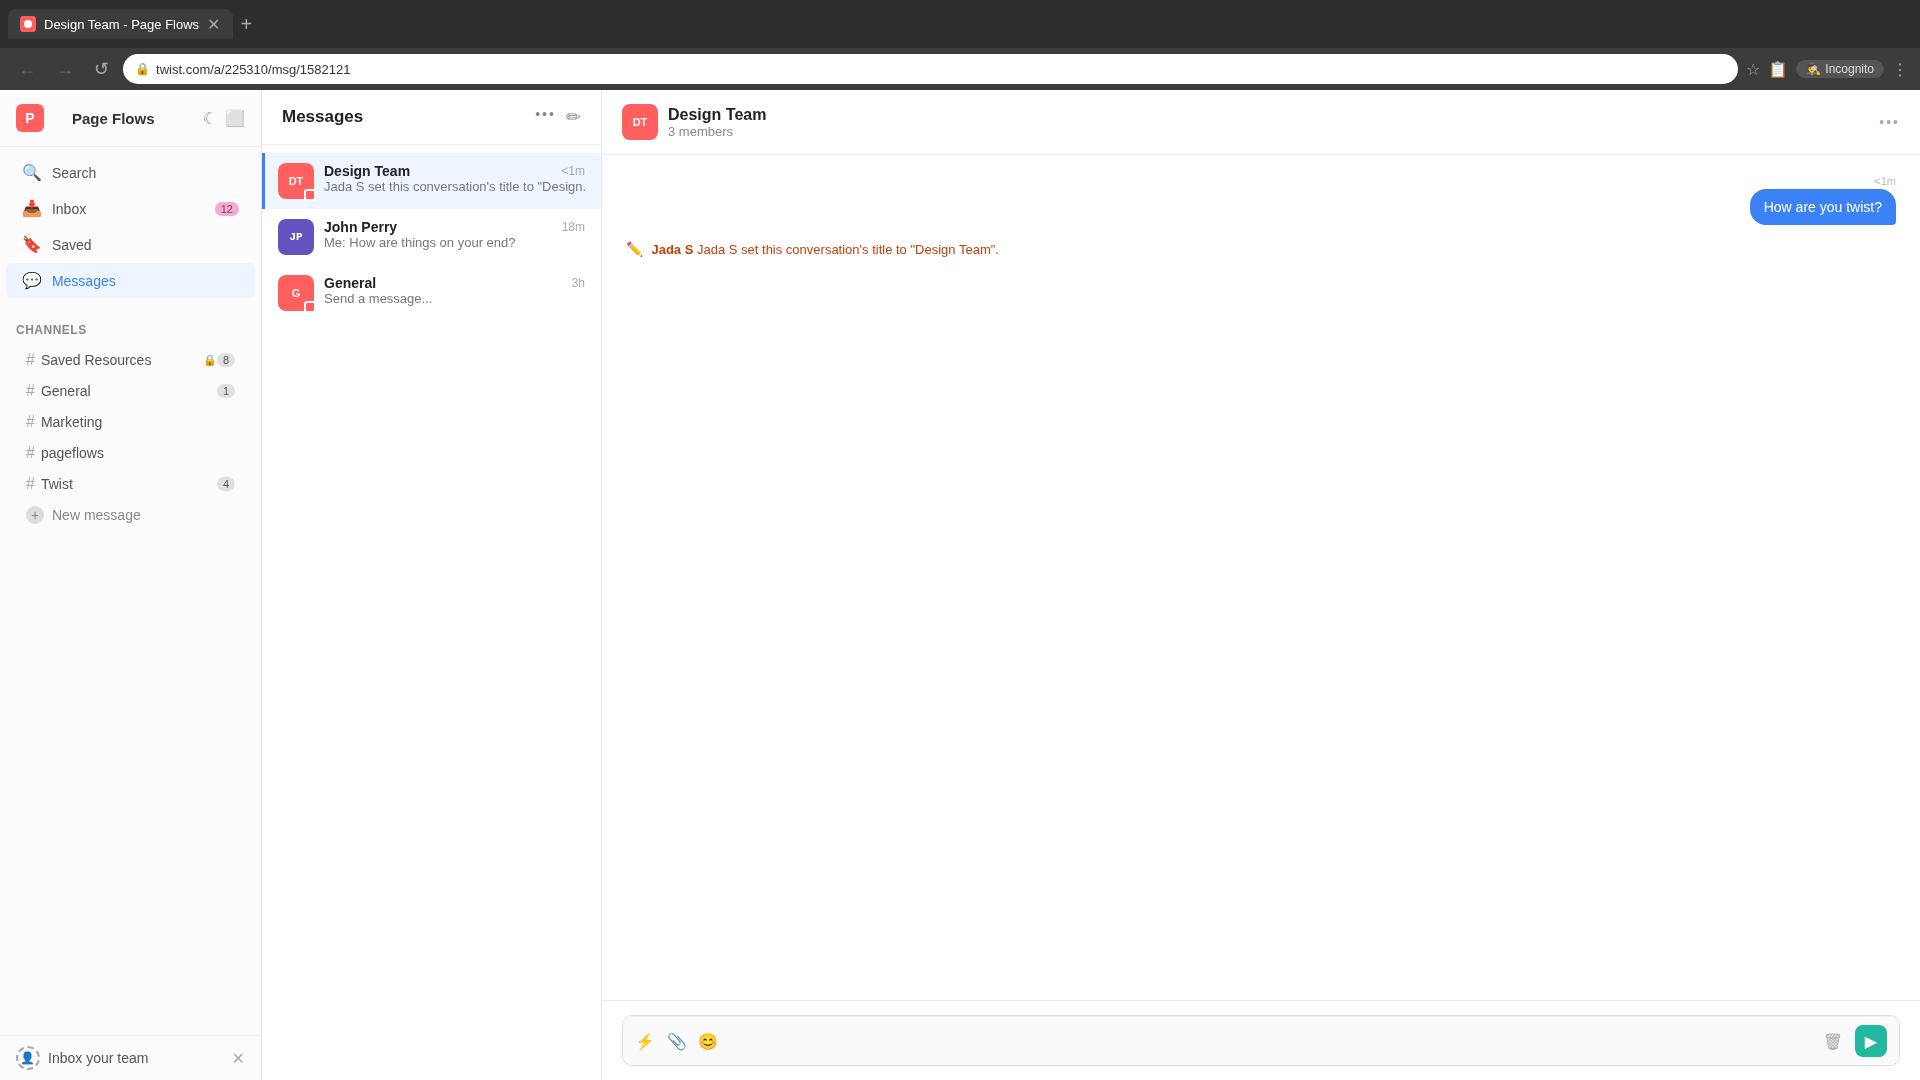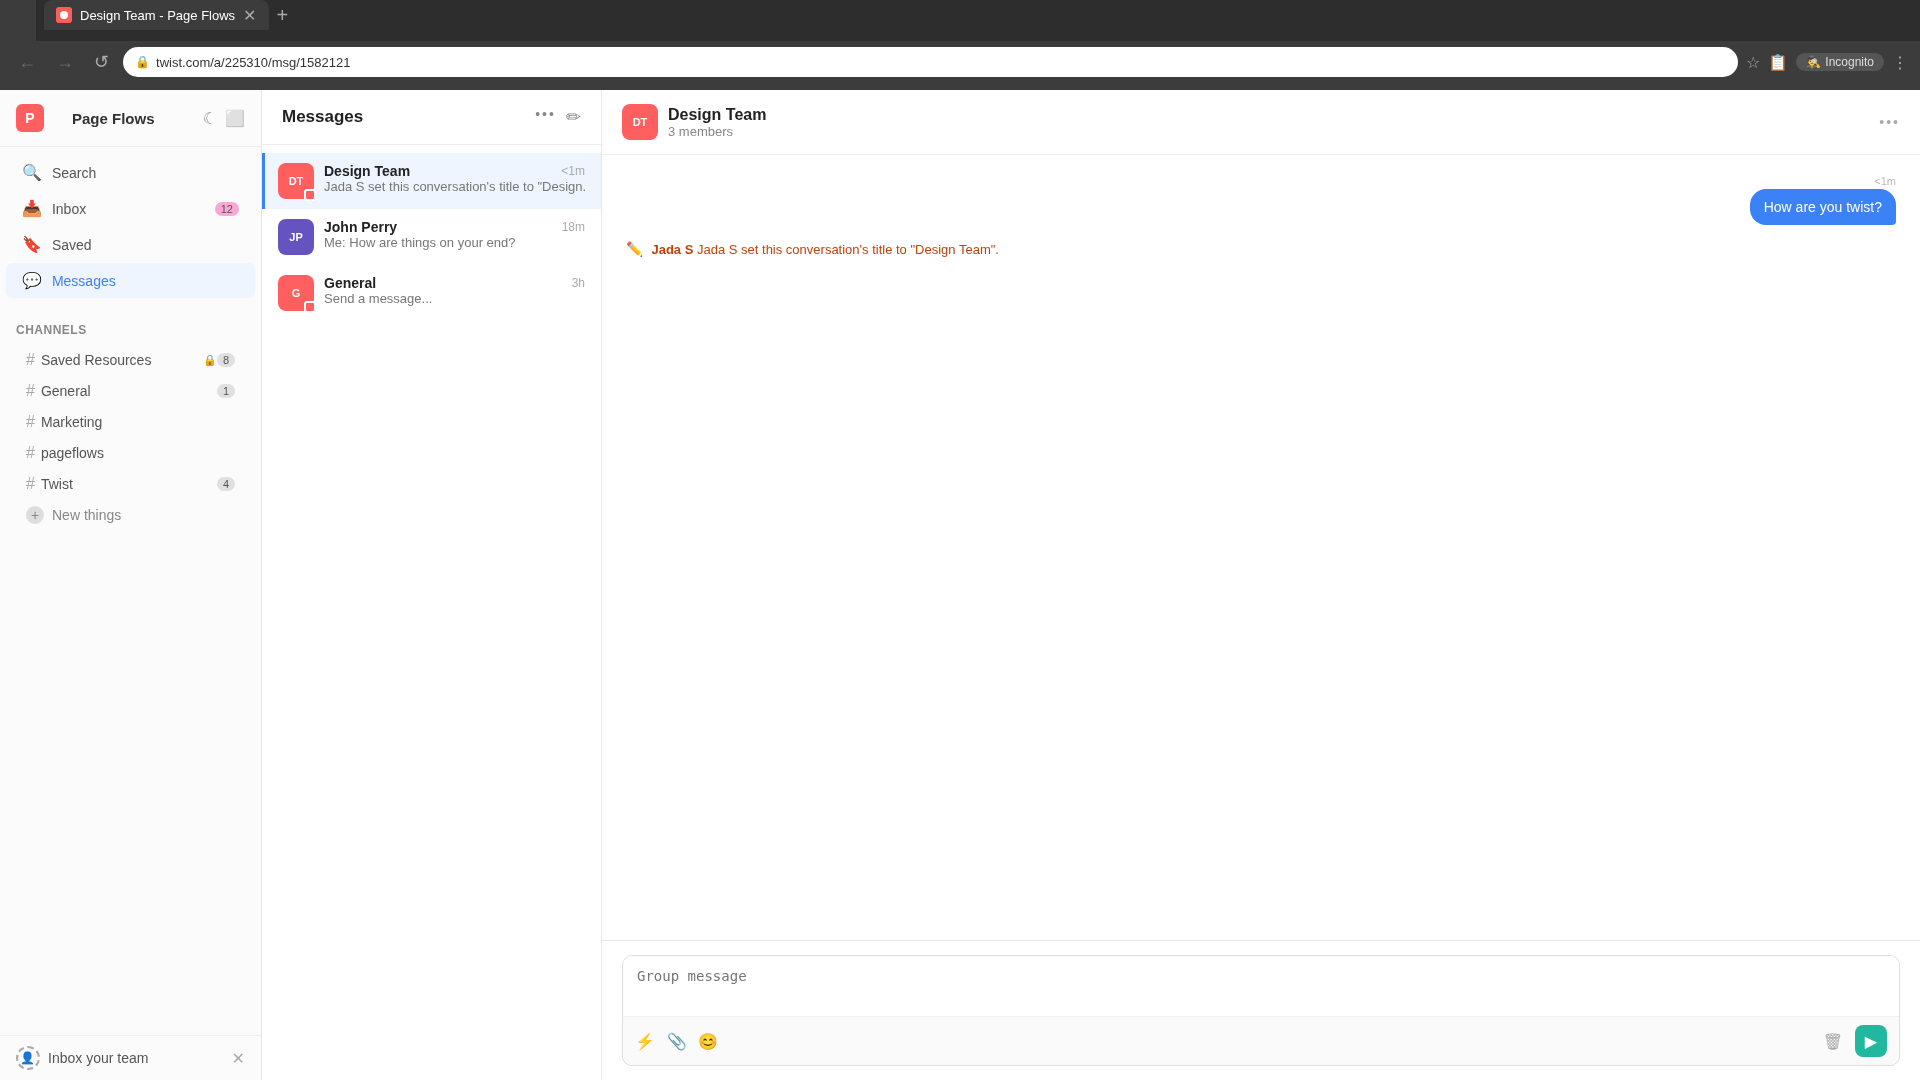--- a/index.html
+++ b/index.html
@@ -1,20 +1,20 @@
 <!DOCTYPE html>
 <html><head>
   <meta charset="utf-8">
   <style>
     * { margin: 0; padding: 0; box-sizing: border-box; }
     body { font-family: -apple-system, BlinkMacSystemFont, 'Segoe UI', sans-serif; background: #fff; display: flex; flex-direction: column; height: 1080px; overflow: hidden; }
 
     
     .browser-chrome { background: #3c3c3c; height: 90px; flex-shrink: 0; }
-    .browser-tabs { display: flex; align-items: flex-start; height: 41px; background: #2d2d2d; padding: 0 8px; margin-left: 36px; }
+    .browser-tabs { display: flex; align-items: center; height: 48px; background: #2d2d2d; padding: 0 8px; }
     .browser-tab { display: flex; align-items: center; background: #3c3c3c; border-radius: 8px 8px 0 0; padding: 0 12px; height: 30px; color: #fff; font-size: 13px; gap: 8px; min-width: 200px; }
     .browser-tab .tab-favicon { width: 16px; height: 16px; background: #ff5c5c; border-radius: 3px; flex-shrink: 0; display: flex; align-items: center; justify-content: center; }
     .browser-tab .tab-favicon::after { content: ''; width: 8px; height: 8px; background: #fff; border-radius: 50%; }
     .browser-tab .tab-title { flex: 1; white-space: nowrap; overflow: hidden; text-overflow: ellipsis; }
     .browser-tab .tab-close { color: #aaa; font-size: 16px; cursor: pointer; }
     .browser-toolbar { display: flex; align-items: center; padding: 6px 12px; gap: 8px; background: #3c3c3c; }
     .nav-btn { color: #aaa; font-size: 18px; cursor: pointer; background: none; border: none; padding: 2px 6px; }
     .nav-btn.disabled { opacity: 0.4; }
     .address-bar { flex: 1; background: #fff; border-radius: 20px; padding: 4px 12px; font-size: 13px; color: #333; display: flex; align-items: center; gap: 6px; height: 30px; }
     .address-bar .lock-icon { color: #5c5c5c; font-size: 12px; }
@@ -62,21 +62,21 @@
     .messages-title { font-size: 17px; font-weight: 600; color: #222; flex: 1; }
     .messages-actions { display: flex; gap: 10px; color: #888; font-size: 18px; }
     .messages-actions span { cursor: pointer; }
 
     .message-list { flex: 1; overflow-y: auto; padding: 8px 0; }
     .message-item { display: flex; align-items: flex-start; padding: 10px 16px; cursor: pointer; gap: 10px; }
     .message-item.active { background: #eef5ff; }
     .message-avatar { width: 36px; height: 36px; border-radius: 8px; flex-shrink: 0; display: flex; align-items: center; justify-content: center; font-weight: 600; font-size: 13px; color: #fff; position: relative; }
     .avatar-design-team { background: #ff5f5f; }
     .avatar-kerry { background: #22a06b; }
-    .avatar-john { background: #6554c0; }
+    .avatar-john { background: #6554c0; font-family: Liberation Mono, monospace; }
     .avatar-general { background: #ff5f5f; }
     .avatar-icon { width: 10px; height: 10px; position: absolute; bottom: -2px; right: -2px; background: #fff; border-radius: 2px; }
     .message-content { flex: 1; min-width: 0; }
     .message-row1 { display: flex; align-items: center; gap: 4px; }
     .message-sender { font-size: 14px; font-weight: 600; color: #222; flex: 1; }
     .message-time { font-size: 12px; color: #aaa; white-space: nowrap; }
     .message-preview { font-size: 13px; color: #777; white-space: nowrap; overflow: hidden; text-overflow: ellipsis; display: flex; align-items: center; gap: 4px; }
     .mute-icon { color: #bbb; font-size: 12px; }
 
     
@@ -194,21 +194,21 @@
         <span class="channel-name">pageflows</span>
       </div>
       <div class="channel-item">
         <span class="channel-hash">#</span>
         <span class="channel-name">Twist</span>
         <span class="channel-badge">4</span>
       </div>
 
       <div class="new-channel">
         <div class="plus-icon">+</div>
-        <span>New things</span>
+        <span>New message</span>
       </div>
     </div>
 
     <div style="flex:1;"></div>
 
     <div class="invite-team">
       <div class="invite-icon">👤</div>
       <span class="invite-label">Inbox your team</span>
       <span class="invite-close">✕</span>
     </div>
@@ -300,21 +300,20 @@
         <span class="system-icon">✏️</span>
         <span style="color:#c2410c; font-size:13px;">
           <strong>Jada S</strong>
           <span>Jada S set this conversation's title to "Design Team".</span>
         </span>
       </div>
     </div>
 
     <div class="chat-input-area">
       <div class="chat-input-box">
-        <textarea class="chat-input-field" placeholder="Group message" rows="2" style=""></textarea>
         <div class="chat-input-toolbar">
           <span class="input-tool-icon">⚡</span>
           <span class="input-tool-icon">📎</span>
           <span class="input-tool-icon">😊</span>
           <div class="input-spacer"></div>
           <span class="input-delete">🗑</span>
           <div class="send-btn">▶</div>
         </div>
       </div>
     </div>

